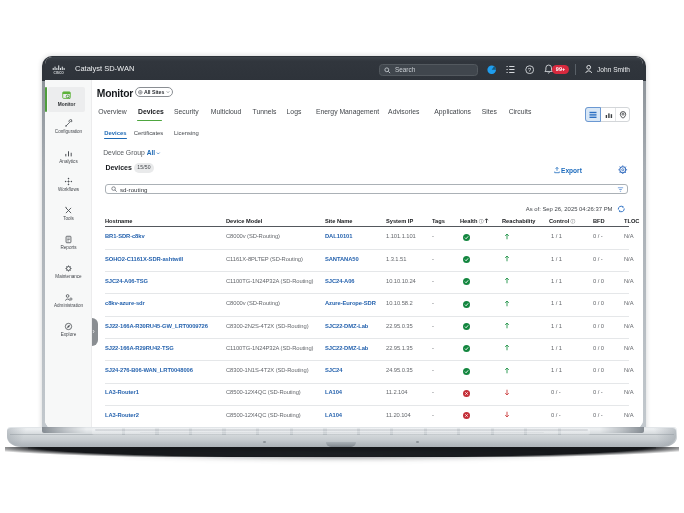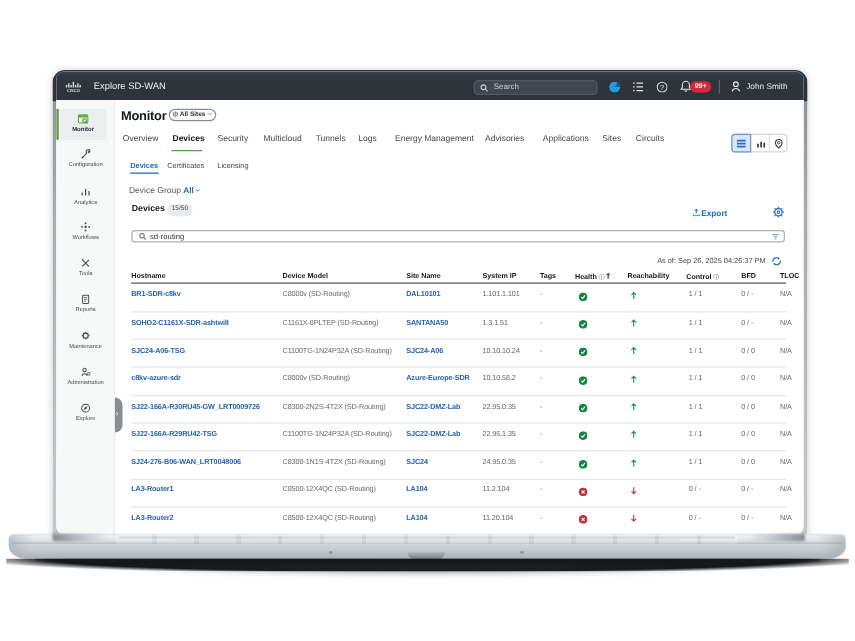--- a/index.html
+++ b/index.html
@@ -372,21 +372,21 @@
           <rect x="1.1" y="3.4" width="1.3" height="2.4"></rect>
               <rect x="3.2" y="1.9" width="1.3" height="3.9"></rect>
           <rect x="5.3" y="3.4" width="1.3" height="2.4"></rect>
               <rect x="7.4" y="0.5" width="1.3" height="5.3"></rect>
           <rect x="9.5" y="3.4" width="1.3" height="2.4"></rect>
               <rect x="11.6" y="1.9" width="1.3" height="3.9"></rect>
           <rect x="13.7" y="3.4" width="1.3" height="2.4"></rect>
           </g>
           <text x="8.1" y="10.4" font-size="3.8" fill="#d7dbde" text-anchor="middle" font-family="Liberation Sans" font-weight="bold">CISCO</text>
         </svg>
-        <span id="brand">Explore SD-WAN</span>
+        <span id="brand">Catalyst SD-WAN</span>
         <div id="srch"><svg style="width:7px;height:7px" viewBox="0 0 8 8">
               <circle cx="3.2" cy="3.2" r="2.2" fill="none" stroke="#c6cbd1" stroke-width="1"></circle>
               <path d="M4.9 4.9 L7 7" stroke="#c6cbd1" stroke-width="1"></path>
             </svg>Search</div>
         <svg class="hico" style="left:441.5px;top:7.8px;width:9.4px;height:9.4px" viewBox="0 0 10 10">
             <circle cx="5" cy="5" r="4.6" fill="#1f9ded"></circle>
             <path d="M5 5 L9.6 5 A4.6 4.6 0 0 0 7.5 1.2 Z" fill="#16597e"></path>
           </svg>
         <svg class="hico" style="left:461px;top:8.2px;width:9px;height:9px" viewBox="0 0 9 9">
             <g stroke="#dfe3e6" stroke-width="0.95">

